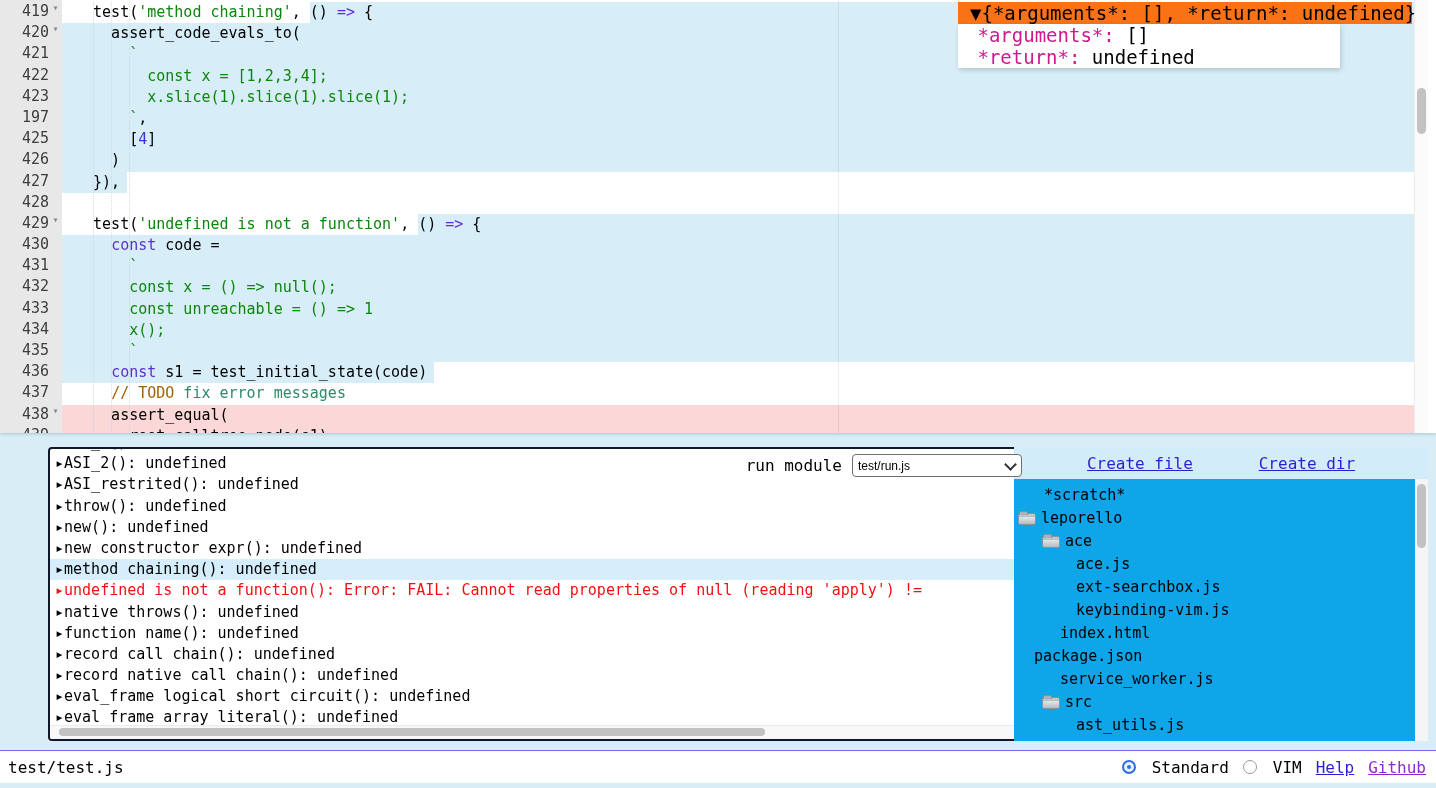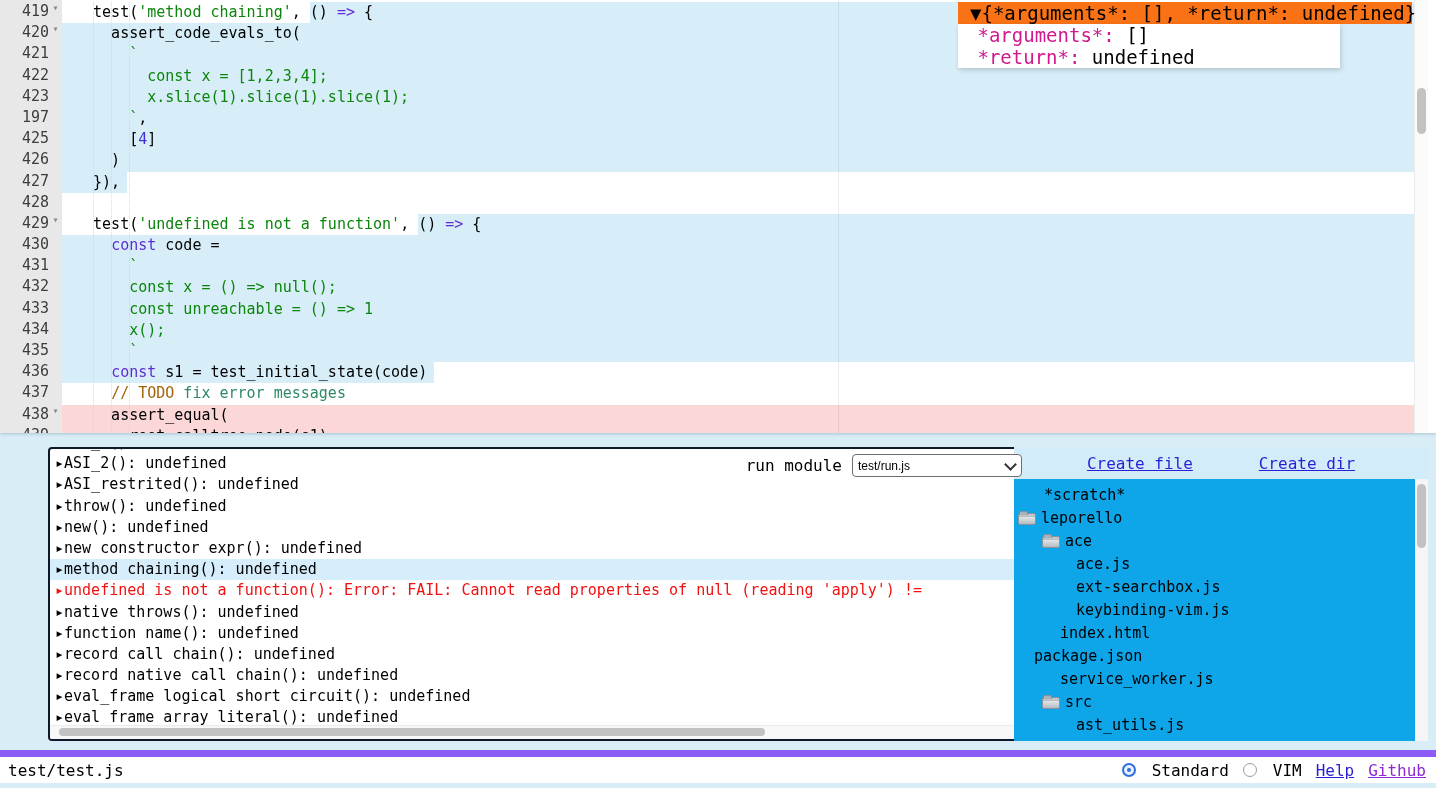--- a/index.html
+++ b/index.html
@@ -74,21 +74,21 @@
           background:linear-gradient(180deg,#c4cad0,#99a2aa);border:1px solid #8a939b;border-radius:2px;box-sizing:border-box;}
   .folder::before{content:"";position:absolute;left:0;top:-3px;width:7px;height:3px;background:#aab2b9;
           border:1px solid #8a939b;border-bottom:none;border-radius:2px 2px 0 0;}
   .folder::after{content:"";position:absolute;left:0;right:0;bottom:0;height:7px;
           background:linear-gradient(180deg,#e2e6e9,#b4bcc3);border-radius:1px;}
   .rp-vscroll{position:absolute;right:0;top:32px;width:13px;bottom:0;background:#f5f5f5;}
   .rp-vscroll .thumb{position:absolute;left:2px;top:5px;width:9px;height:64px;background:#c2c2c2;border-radius:5px;}
 
   
   #status-bar{position:absolute;left:0;top:750px;width:1436px;height:33px;background:#fff;
-              border-top:7px solid #8b5cf6;box-sizing:border-box;display:flex;align-items:center;font-size:16px;}
+              border-top:1px solid #8b5cf6;box-sizing:border-box;display:flex;align-items:center;font-size:16px;}
   .path{padding-left:8px;color:#000;}
   .sb-right{margin-left:auto;display:flex;align-items:center;gap:14px;padding-right:10px;}
   .radio-opt{display:flex;align-items:center;gap:16px;cursor:default;}
   .radio{width:14px;height:14px;border-radius:50%;display:inline-block;box-sizing:border-box;position:relative;}
   .radio.checked{border:2px solid #2e6fe0;background:#e8f1fd;}
   .radio.checked::after{content:"";position:absolute;left:3px;top:3px;width:4px;height:4px;border-radius:50%;background:#2e6fe0;}
   .radio.unchecked{border:1px solid #9b9b9b;background:#fff;}
   #status-bar a{text-decoration:underline;}
   .link-help{color:#2a1fd4;}
   .link-github{color:#8d2ad6;}

